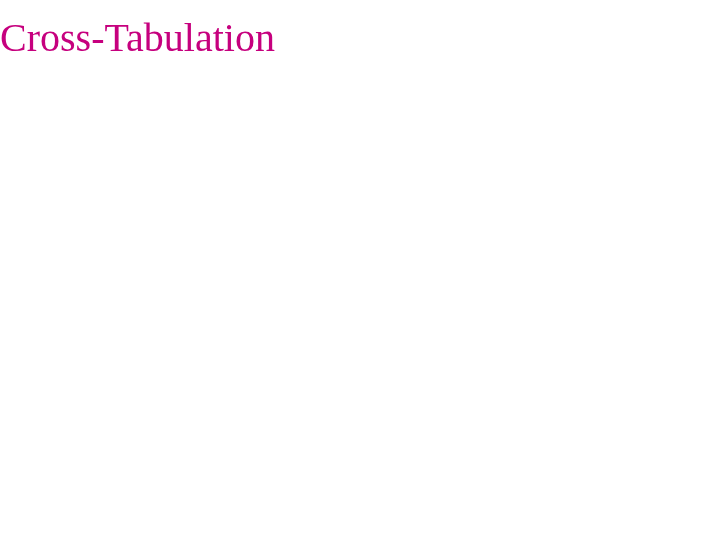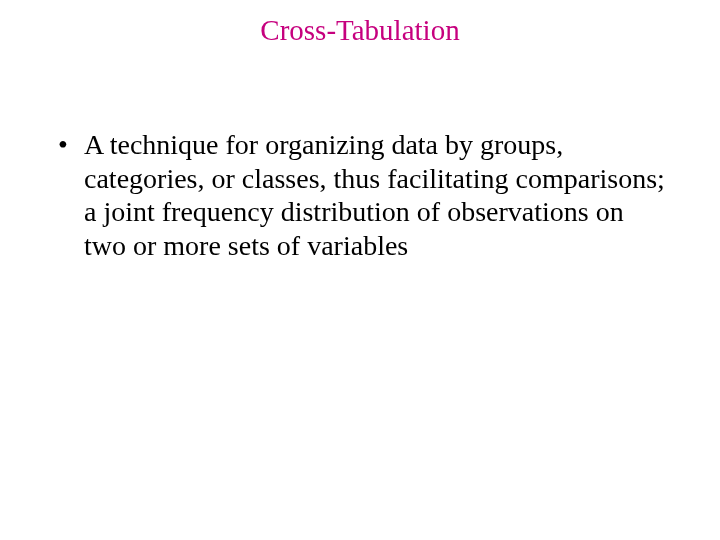--- a/index.html
+++ b/index.html
@@ -15,22 +15,22 @@
     width: 720px;
     height: 540px;
     position: relative;
     box-sizing: border-box;
   }
   .title {
     position: absolute;
     top: 14px;
     left: 0;
     width: 100%;
-    text-align: center;
-    font-size: 29px;
+    text-align: left;
+    font-size: 40px;
     font-weight: normal;
   }
   .body {
     position: absolute;
     top: 128px;
     left: 54px;
     right: 54px;
   }
   ul.bullets {
     margin: 0;
@@ -55,16 +55,15 @@
   }
 </style>
 </head>
 <body>
 
 <div class="slide">
   <div class="title" style="color:#c6007e">Cross-Tabulation</div>
 
   <div class="body">
     <ul class="bullets">
-      <li>A technique for organizing data by groups, categories, or classes, thus facilitating comparisons; a joint frequency distribution of observations on two or more sets of variables</li>
     </ul>
   </div>
 </div>
 
 </body></html>

